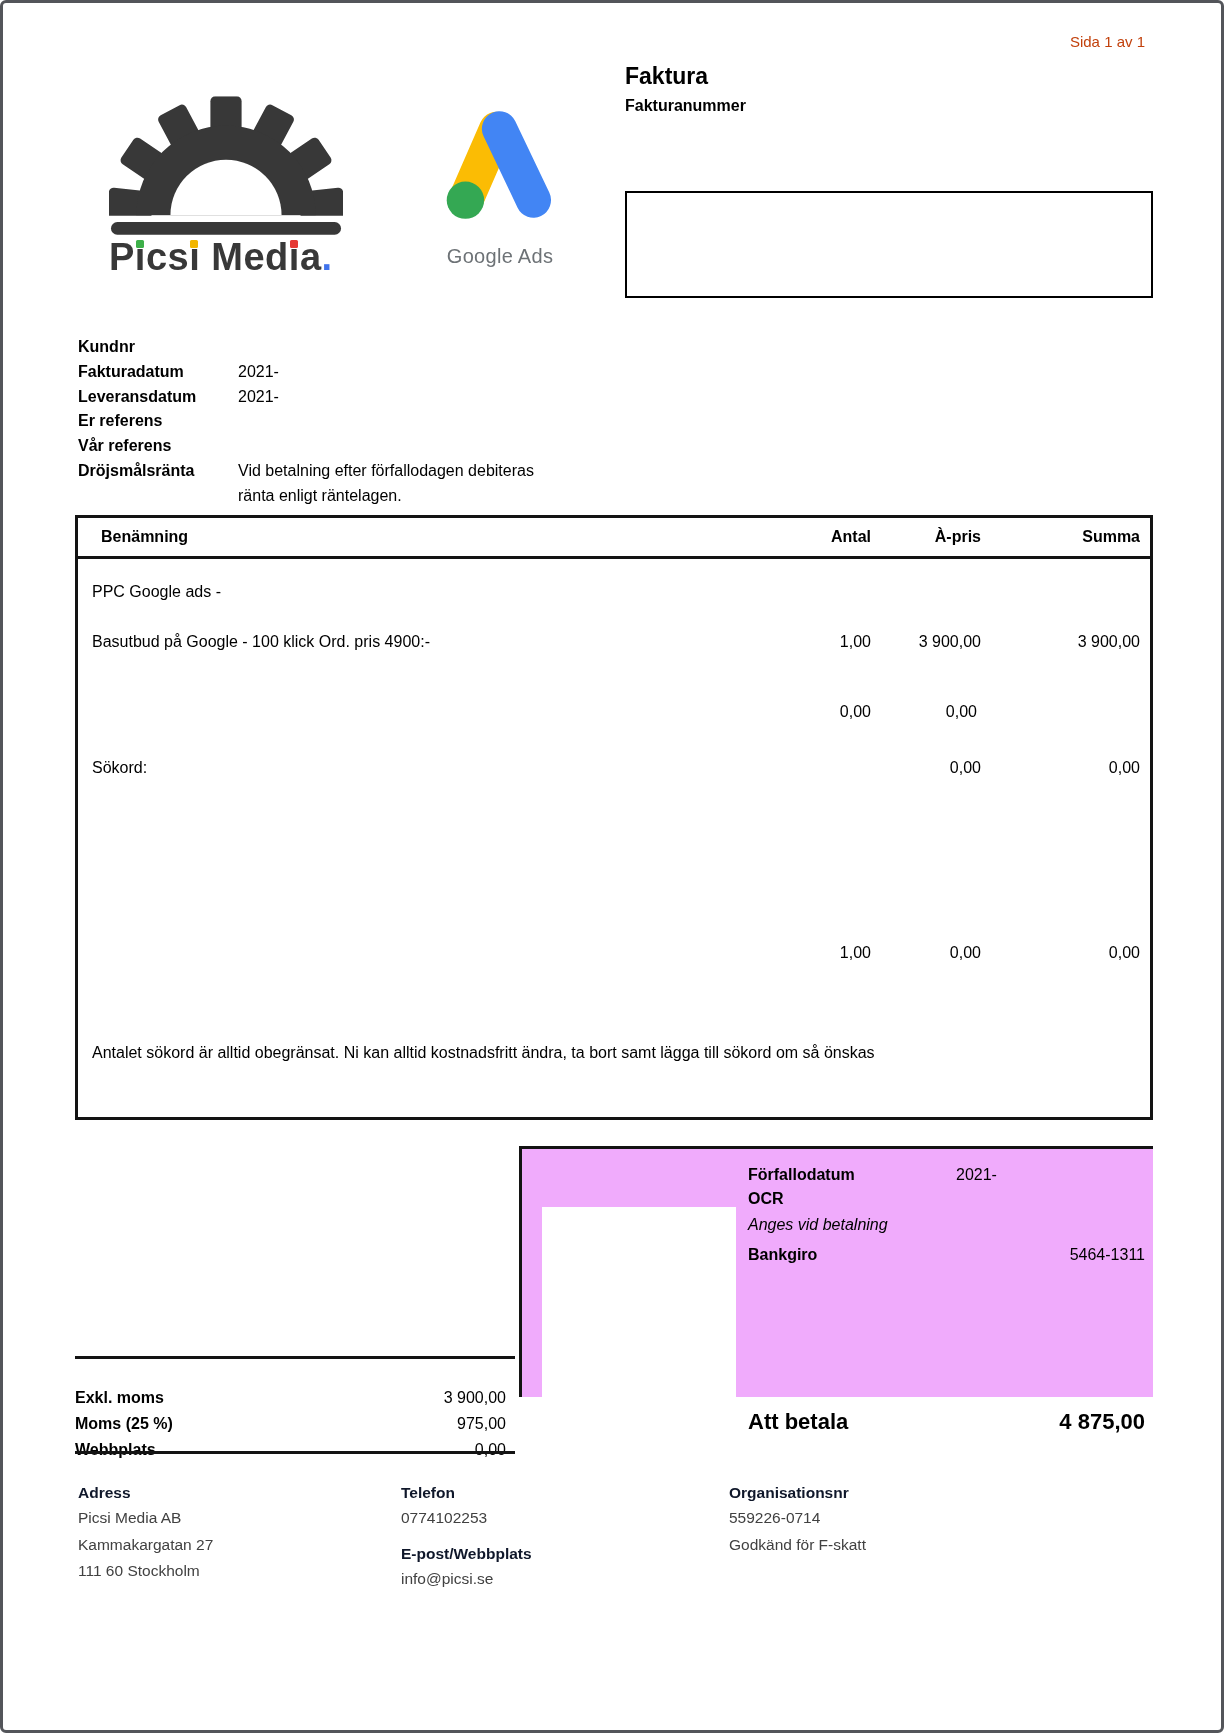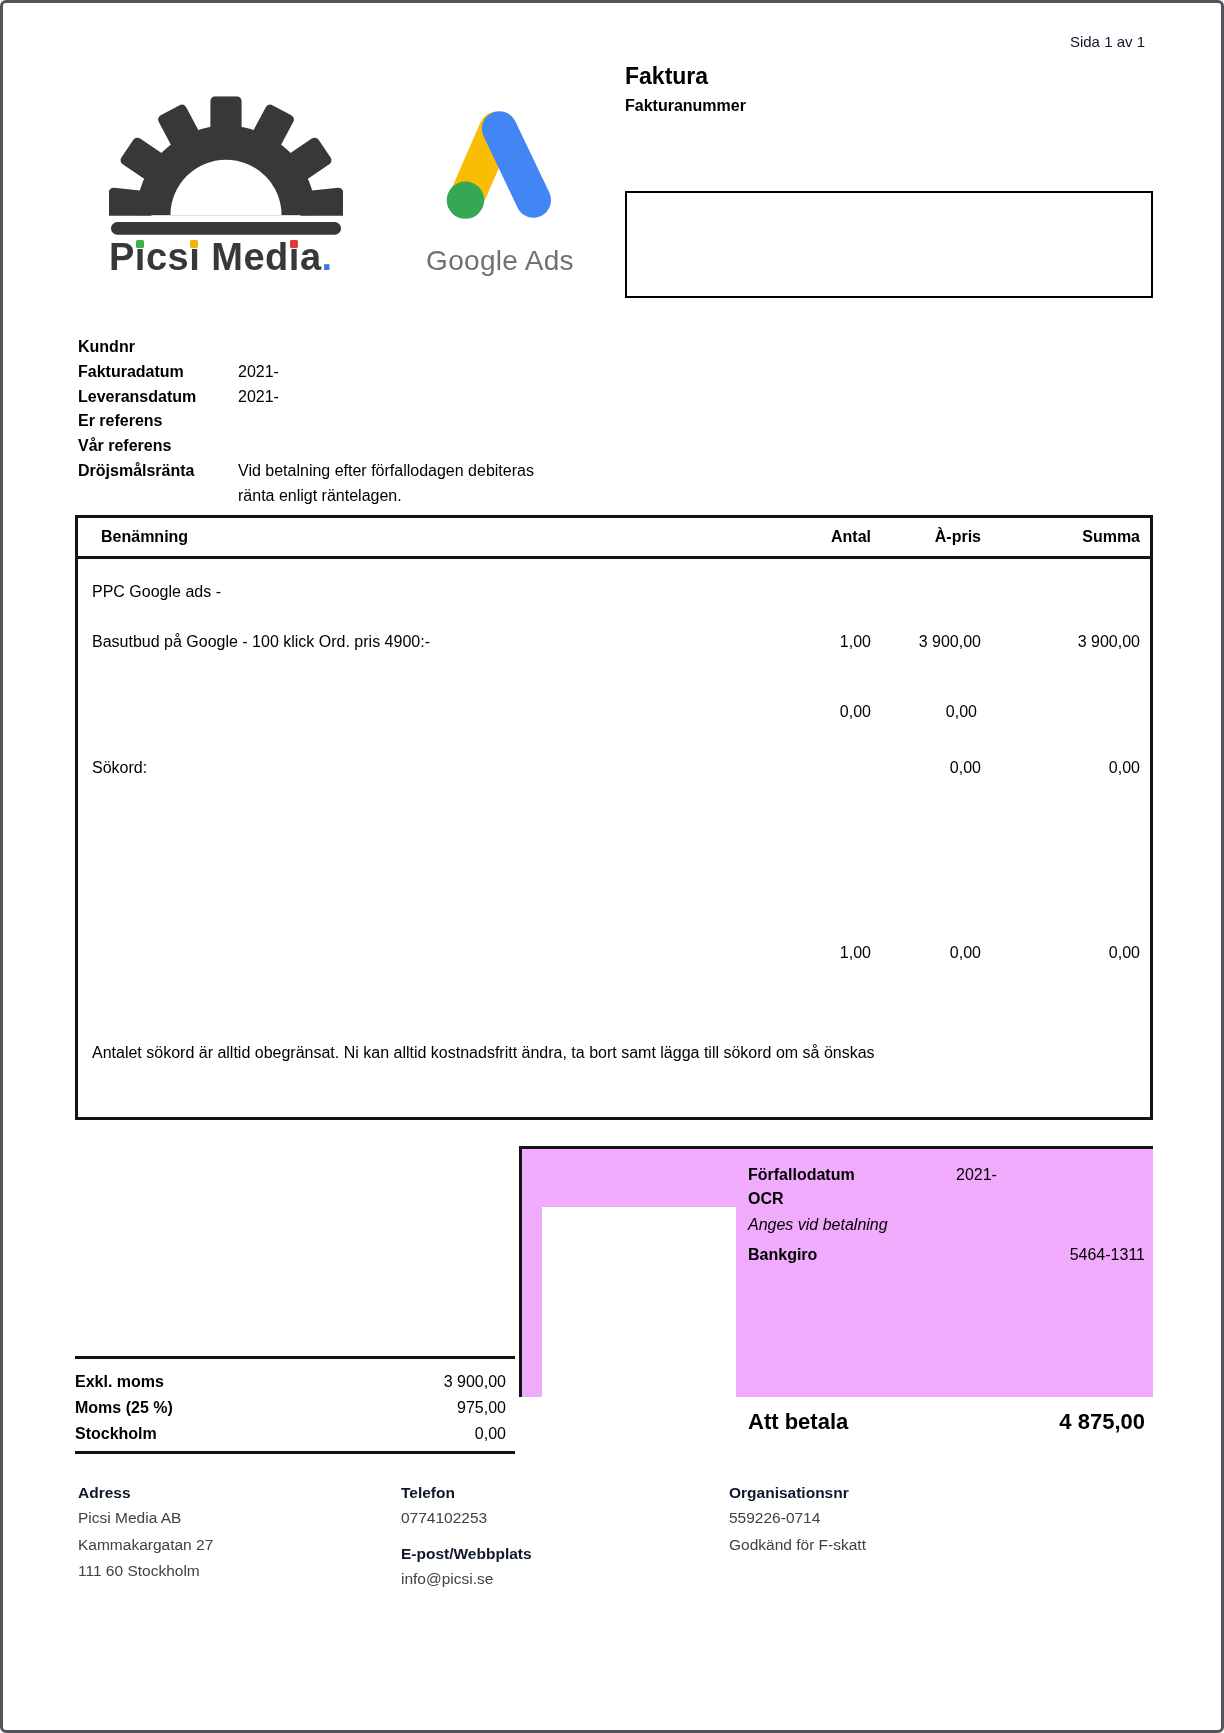--- a/index.html
+++ b/index.html
@@ -3,39 +3,39 @@
 <meta charset="utf-8">
 <style>
   html,body { margin:0; padding:0; background:#ffffff; }
   .page {
     position:relative; width:1224px; height:1733px; background:#fff;
     font-family:"Liberation Sans", sans-serif; color:#000;
     border:3px solid #53555a; border-radius:6px; box-sizing:border-box; overflow:hidden;
   }
   .abs { position:absolute; }
 
-  .page-indicator { top:30px; right:76px; font-size:15px; color:#0f172a; }
+  .page-indicator { top:30px; right:76px; font-size:15px; color:#c2410c; }
 
   
   .brand { left:106px; top:93px; width:260px; }
   .gear-svg { display:block; width:234px; height:139px; }
   .wordmark { margin-top:2px; font-size:38px; font-weight:bold; color:#383838;
               letter-spacing:.5px; white-space:pre; line-height:40px; }
   .wordmark .li { position:relative; display:inline-block; }
   .wordmark .li::after { content:""; position:absolute; left:1px; top:3px;
                          width:8px; height:8px; border-radius:1.5px; }
   .li.g::after { background:#3db049; }
   .li.y::after { background:#f2b600; }
   .li.r::after { background:#e53935; }
   .wordmark .period { color:#4073ec; }
 
   
   .gads { left:412px; top:98px; width:170px; text-align:center; }
   .gads svg { display:block; margin:0 auto; width:140px; height:136px; }
-  .gads-label { margin-top:8px; font-size:28px; color:#6d7276; letter-spacing:.3px; }
+  .gads-label { margin-top:8px; font-size:20px; color:#6d7276; letter-spacing:.3px; }
 
   
   .doc-title { left:622px; top:60px; font-size:23px; font-weight:bold; }
   .doc-subtitle { left:622px; top:94px; font-size:16px; font-weight:bold; }
   .recipient-box { left:622px; top:188px; width:528px; height:107px;
                    border:2.5px solid #000; box-sizing:border-box; background:#fff; }
 
   
   .meta { left:75px; top:332px; font-size:16px; }
   .meta-row { display:grid; grid-template-columns:160px auto; line-height:24.8px; }
@@ -52,21 +52,21 @@
               grid-template-columns:1fr 100px 110px 163px; padding:0 6px 0 14px;
               box-sizing:border-box; }
   .num { text-align:right; }
   .c-sum { padding-right:4px; }
   .row-0 { top:24px; } .row-1 { top:74px; } .row-2 { top:144px; }
   .row-3 { top:200px; } .row-4 { top:385px; }
   .note-row { position:absolute; left:14px; right:12px; top:485px; }
 
   
   .totals { left:72px; top:1353px; width:440px; border-top:3px solid #131313;
-            padding-top:10px; font-size:16px; }
+            padding-top:26px; font-size:16px; }
   .totals-row { display:flex; justify-content:space-between; line-height:26px; }
   .totals-row .t-label { font-weight:bold; }
   .totals-row .t-value { padding-right:9px; }
   .totals-bottom { left:72px; top:1448px; width:440px; border-top:3px solid #131313; height:0; }
 
   
   .payment { left:516px; top:1143px; width:634px; height:251px; background:#f0abfc;
              border-left:3px solid #131313; border-top:3px solid #131313;
              box-sizing:border-box; font-size:16px; }
   .payment .p-abs { position:absolute; }
@@ -207,21 +207,21 @@
   <div class="abs totals">
     <div class="totals-row">
       <div class="t-label">Exkl. moms</div>
       <div class="t-value">3 900,00</div>
     </div>
     <div class="totals-row">
       <div class="t-label">Moms (25 %)</div>
       <div class="t-value">975,00</div>
     </div>
     <div class="totals-row">
-      <div class="t-label">Stockholm</div>
+      <div class="t-label">Webbplats</div>
       <div class="t-value">0,00</div>
     </div>
   </div>
   <div class="abs totals-bottom"></div>
 
   <div class="abs payment">
     <div class="qr-placeholder"></div>
     <div class="p-abs p-label p-due-l">Förfallodatum</div>
     <div class="p-abs p-due-v">2021-</div>
     <div class="p-abs p-label p-ocr-l">OCR</div>

